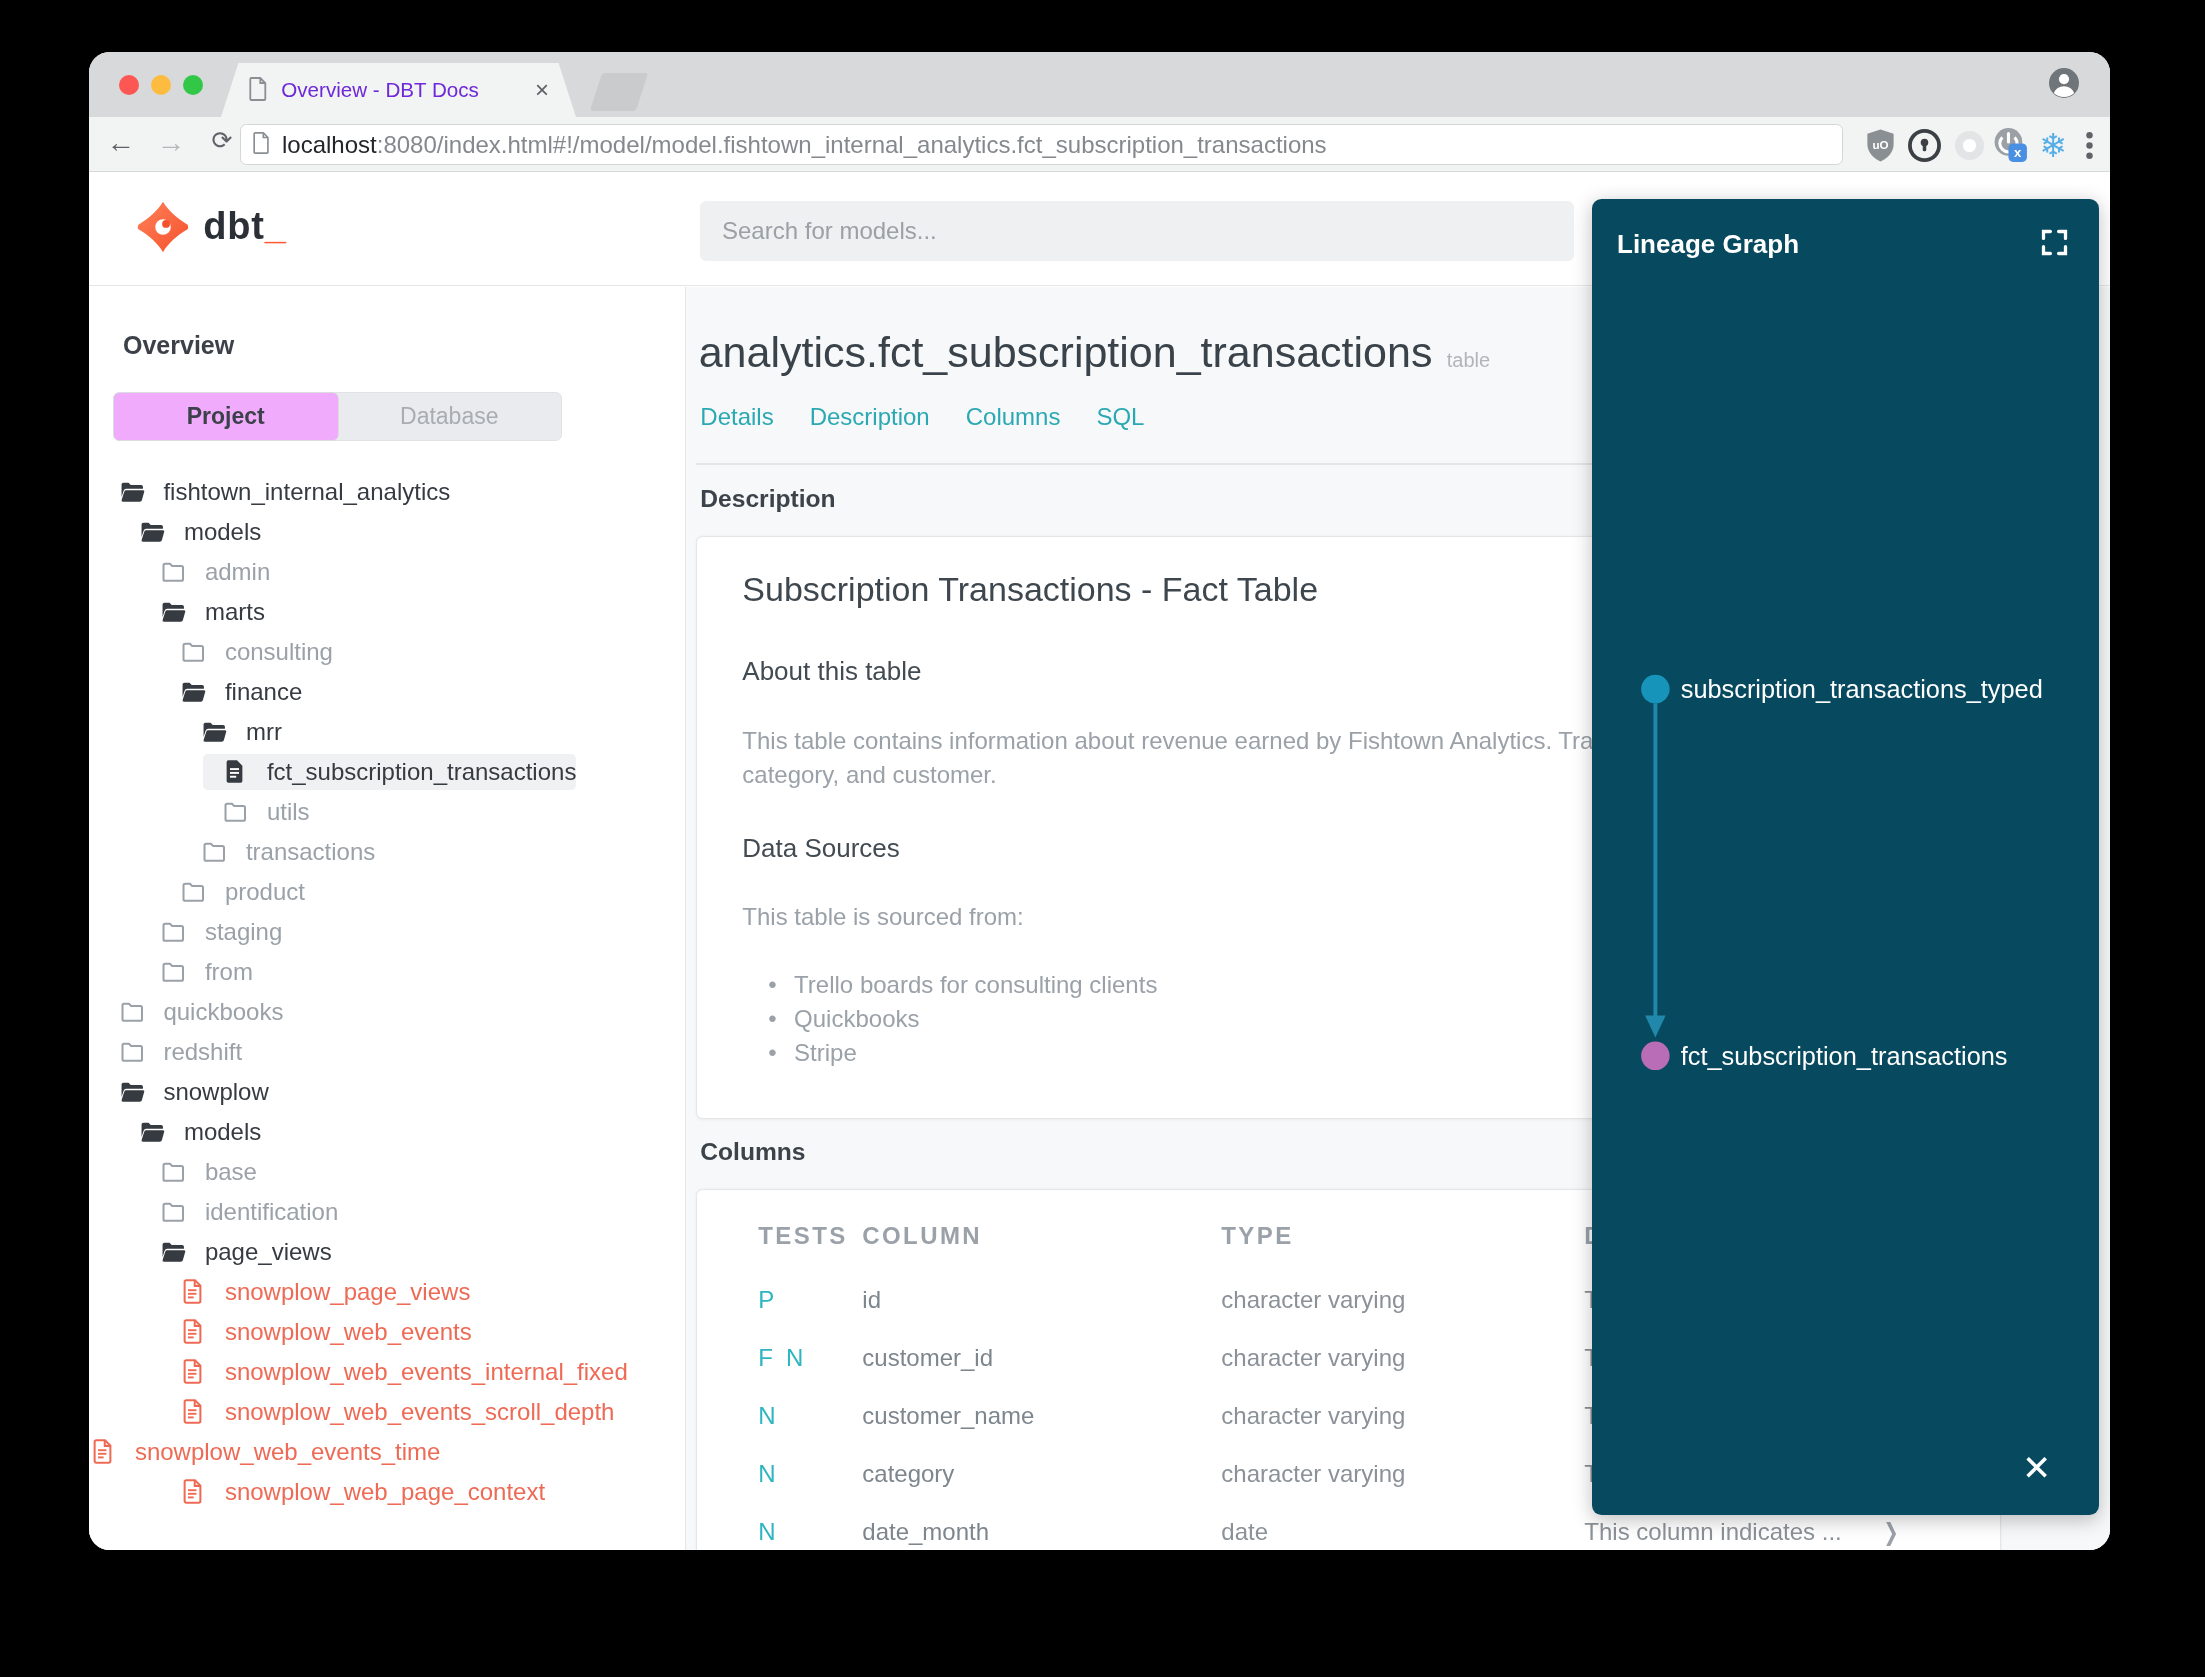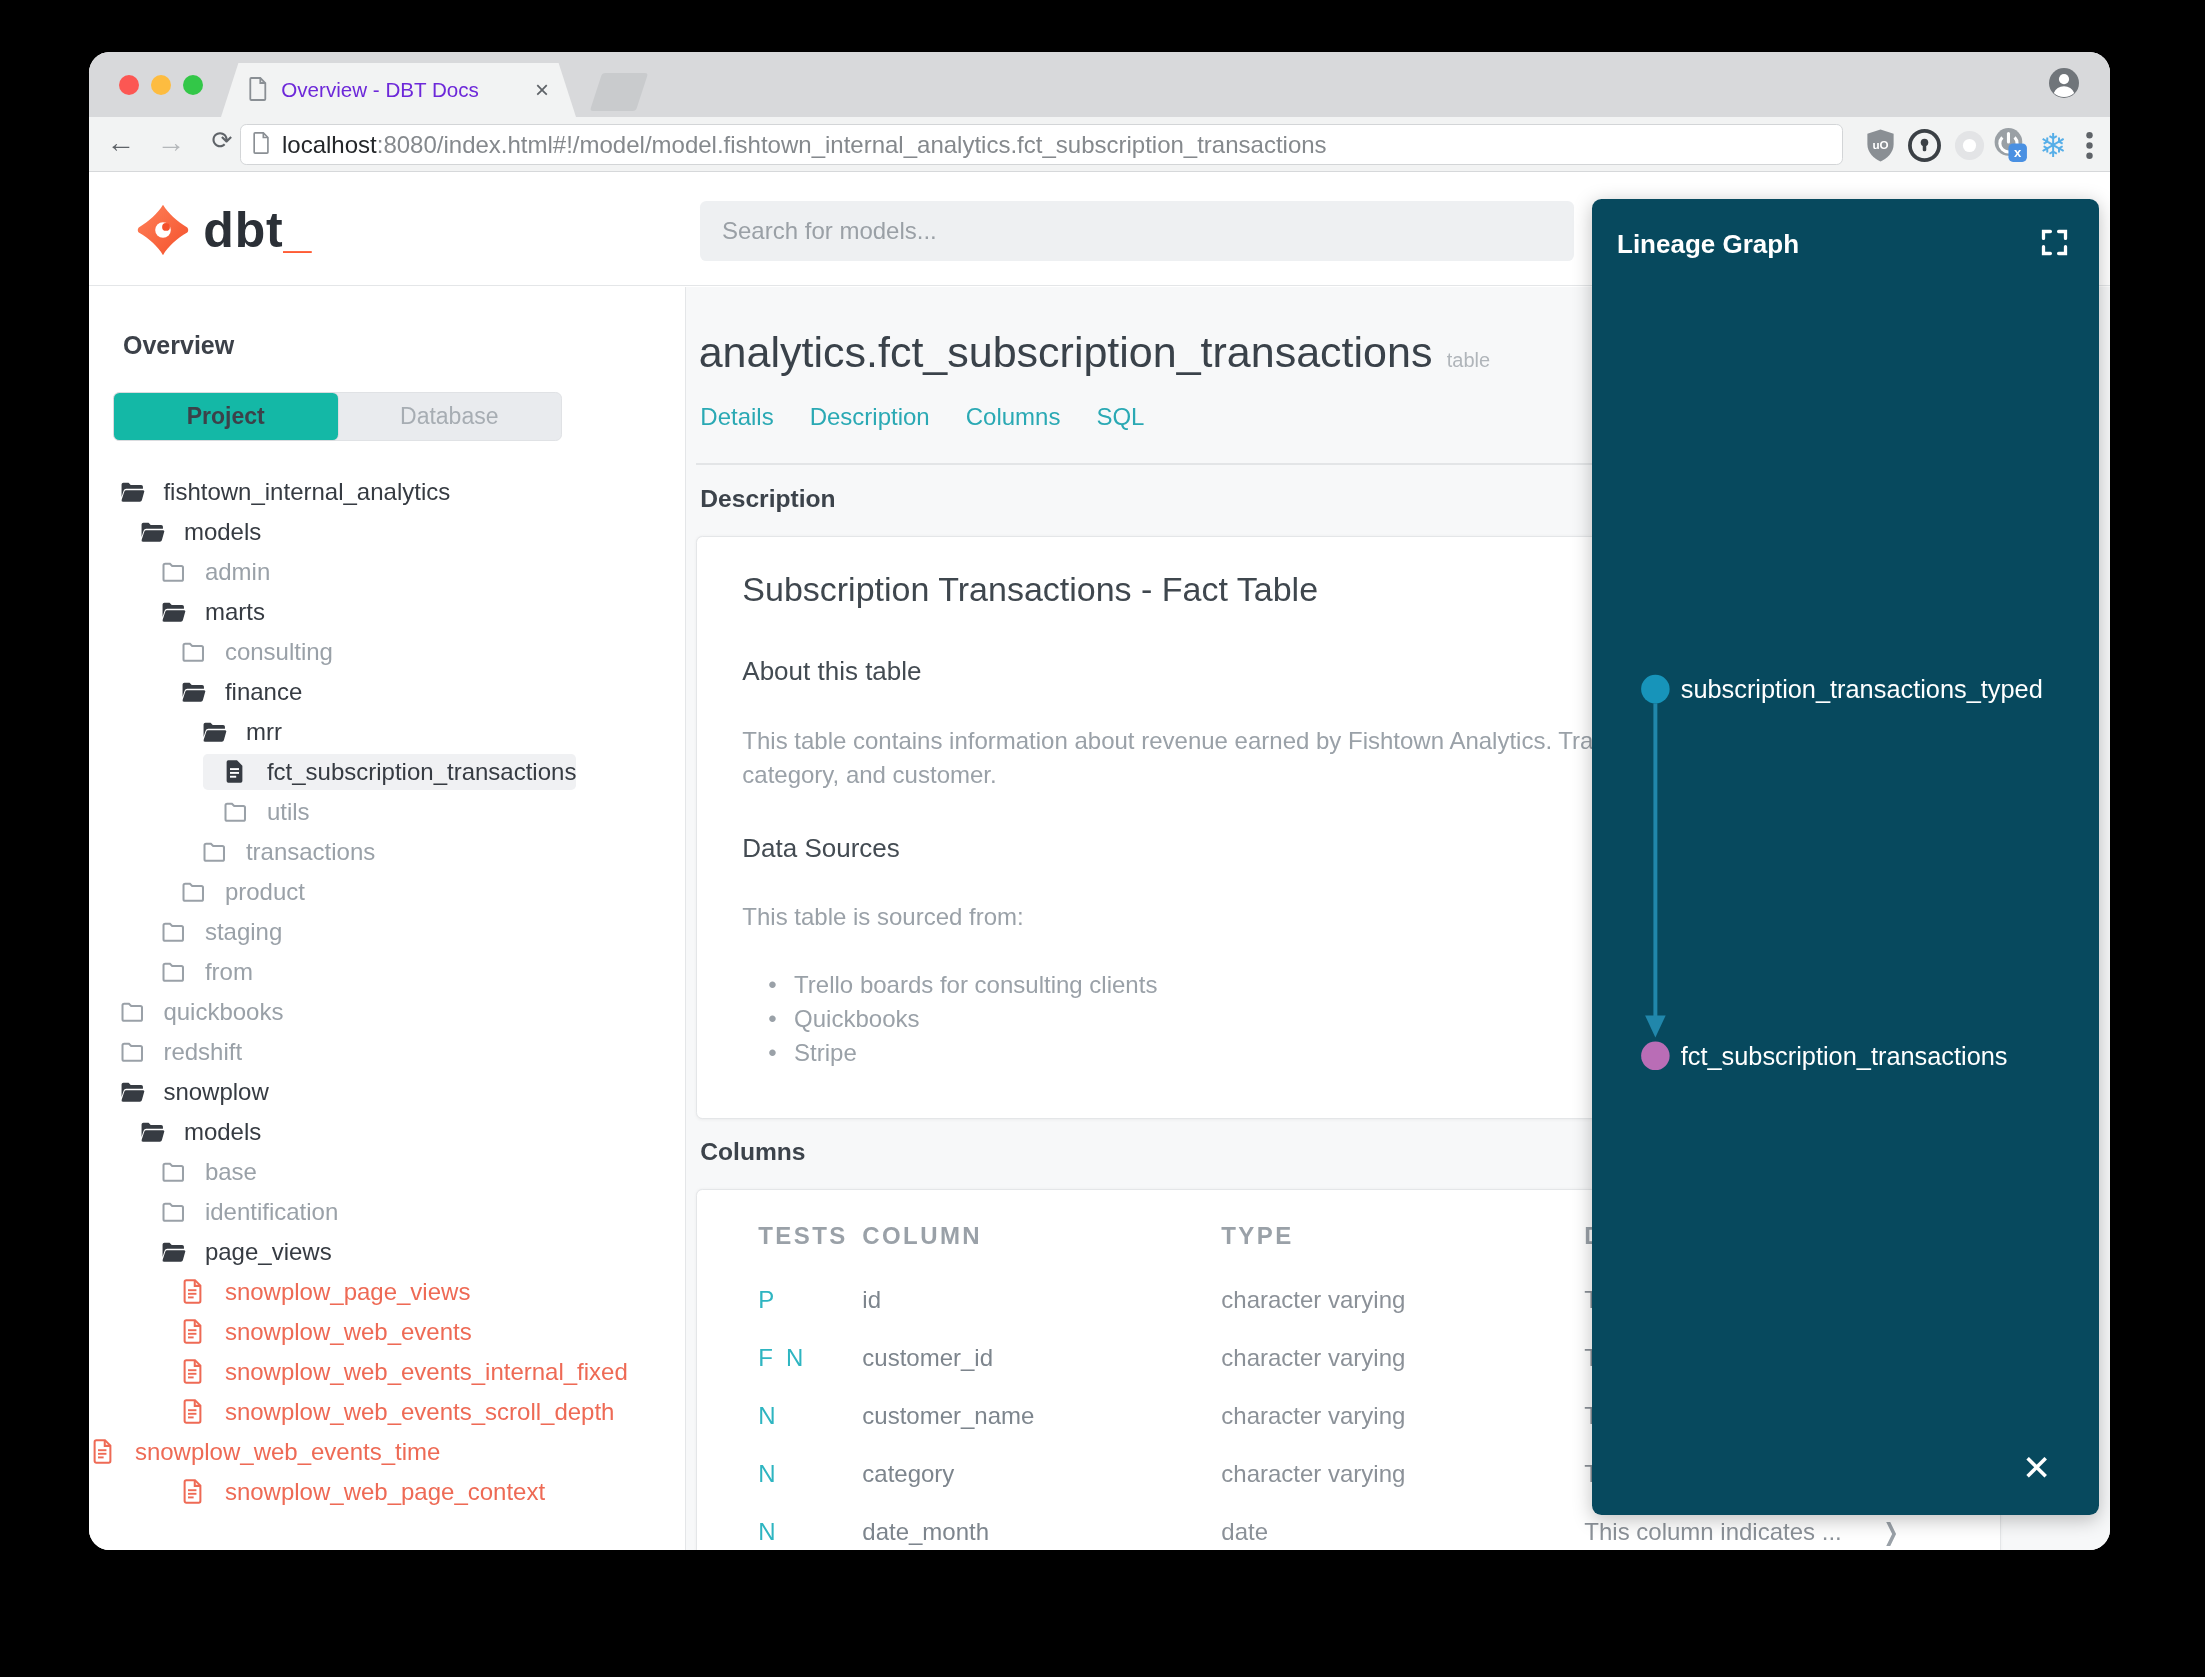--- a/index.html
+++ b/index.html
@@ -31,38 +31,38 @@
     padding:0 11px;box-sizing:border-box;}
   .url-text{font-size:24px;color:#85898d;margin-left:11px;white-space:nowrap;overflow:hidden;}
   .url-host{color:#232629;}
   .ext{position:absolute;top:8px;width:40px;height:40px;display:flex;align-items:center;
     justify-content:center;}
 
   
   .appheader{position:absolute;left:0;top:120px;width:100%;height:114px;background:#fff;
     border-bottom:0.8px solid #e4e6e8;box-sizing:border-box;z-index:5;}
   .logo{position:absolute;left:48px;top:28.5px;display:flex;align-items:center;}
-  .logo-text{font-size:50px;font-weight:bold;color:#2b3037;margin-left:14.3px;letter-spacing:0.8px;}
+  .logo-text{font-size:38px;font-weight:bold;color:#2b3037;margin-left:14.3px;letter-spacing:0.8px;}
   .logo-text .u{color:#ff5c35;}
   .search{position:absolute;left:611px;top:29px;width:874px;height:60px;background:#eef0f2;
     border:none;border-radius:6.3px;font-size:24px;color:#6b7177;padding:0 22px;
     box-sizing:border-box;font-family:inherit;}
   .search::placeholder{color:#9aa0a6;}
 
   
   .sidebar{position:absolute;left:0;top:235px;width:597px;bottom:0;background:#fff;
     border-right:0.8px solid #e4e6e8;box-sizing:border-box;overflow:hidden;}
   .main{position:absolute;left:597px;top:235px;right:0;bottom:0;background:#f7f8f9;overflow:hidden;}
 
   
   .sb-title{position:absolute;left:34px;top:44px;font-size:25px;font-weight:bold;color:#3c4149;}
   .segmented{position:absolute;left:24px;top:105px;width:449px;height:49px;background:#e9ebee;
     border:0.8px solid #e0e2e5;border-radius:6.3px;display:flex;box-sizing:border-box;}
   .seg{flex:1;display:flex;align-items:center;justify-content:center;font-size:23px;}
-  .seg.active{background:#14b8a6;border-radius:5.5px;font-weight:bold;color:#3c4149;
+  .seg.active{background:#f0abfc;border-radius:5.5px;font-weight:bold;color:#3c4149;
     box-shadow:0 0 0 0.8px #d8dadd;}
   .seg.idle{color:#a7adb3;}
   #tree{position:absolute;left:0;top:185px;width:100%;}
   .trow{position:relative;height:40px;display:flex;align-items:center;}
   .trow .hl{position:absolute;top:1.6px;bottom:1.6px;border-radius:4.8px;background:#f0f1f3;}
   .trow .ic{position:relative;width:28.5px;height:28.5px;flex:0 0 28.5px;margin-right:17.4px;}
   .trow .lbl{position:relative;font-size:24px;white-space:nowrap;}
   .c-dark{color:#363b42;} .c-gray{color:#9aa1a8;} .c-red{color:#ee6a55;}
 
   

